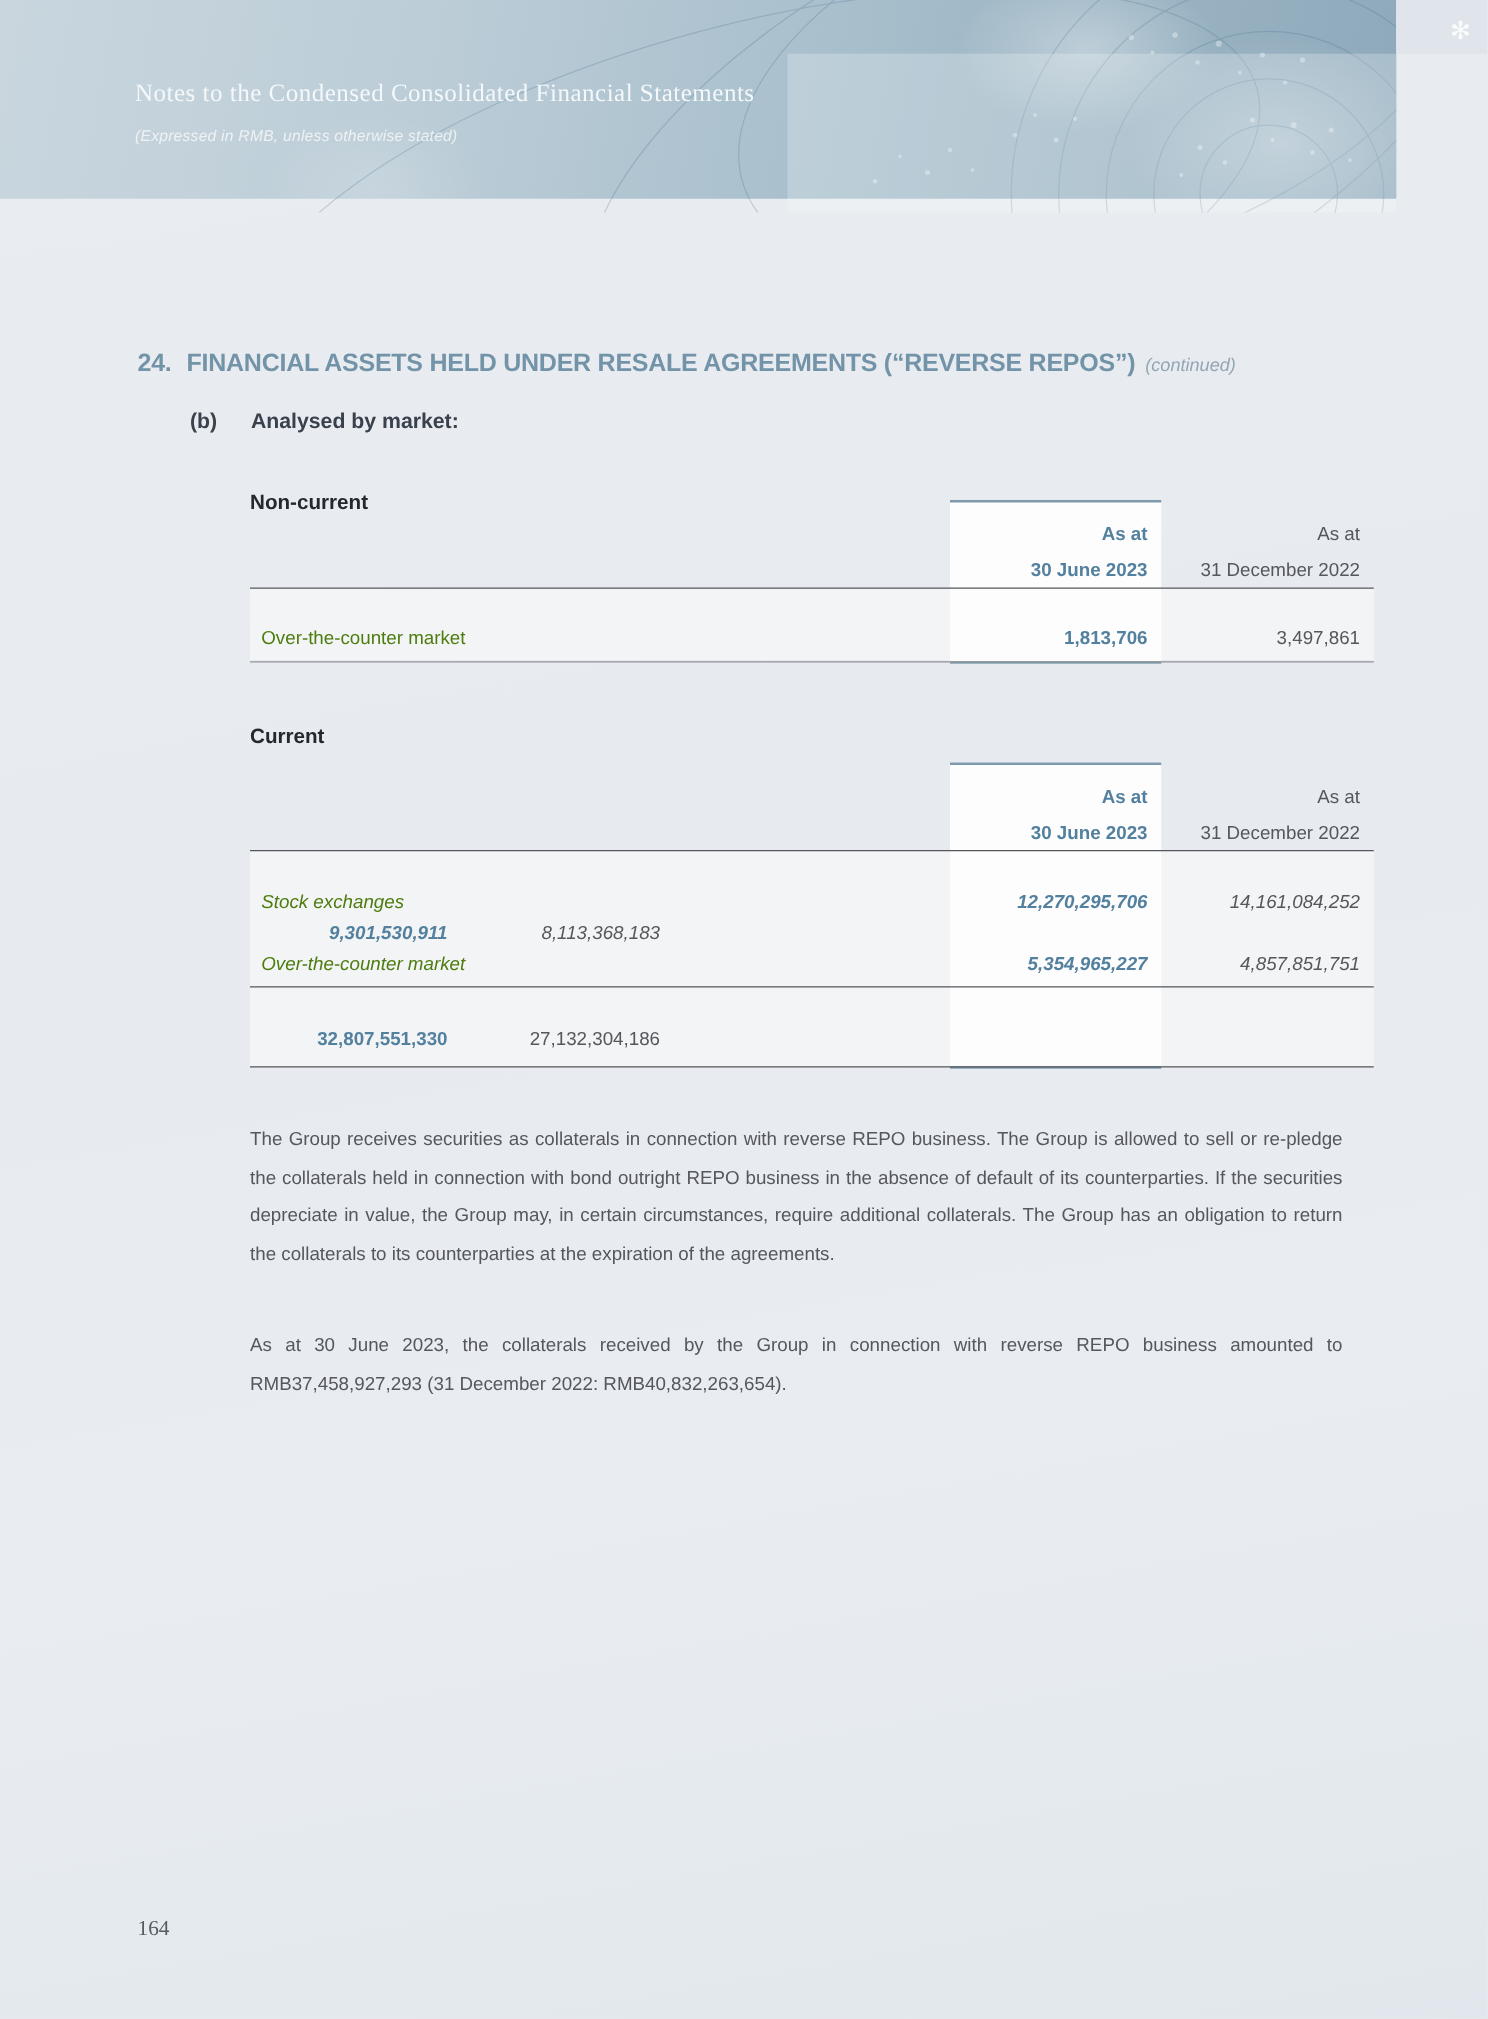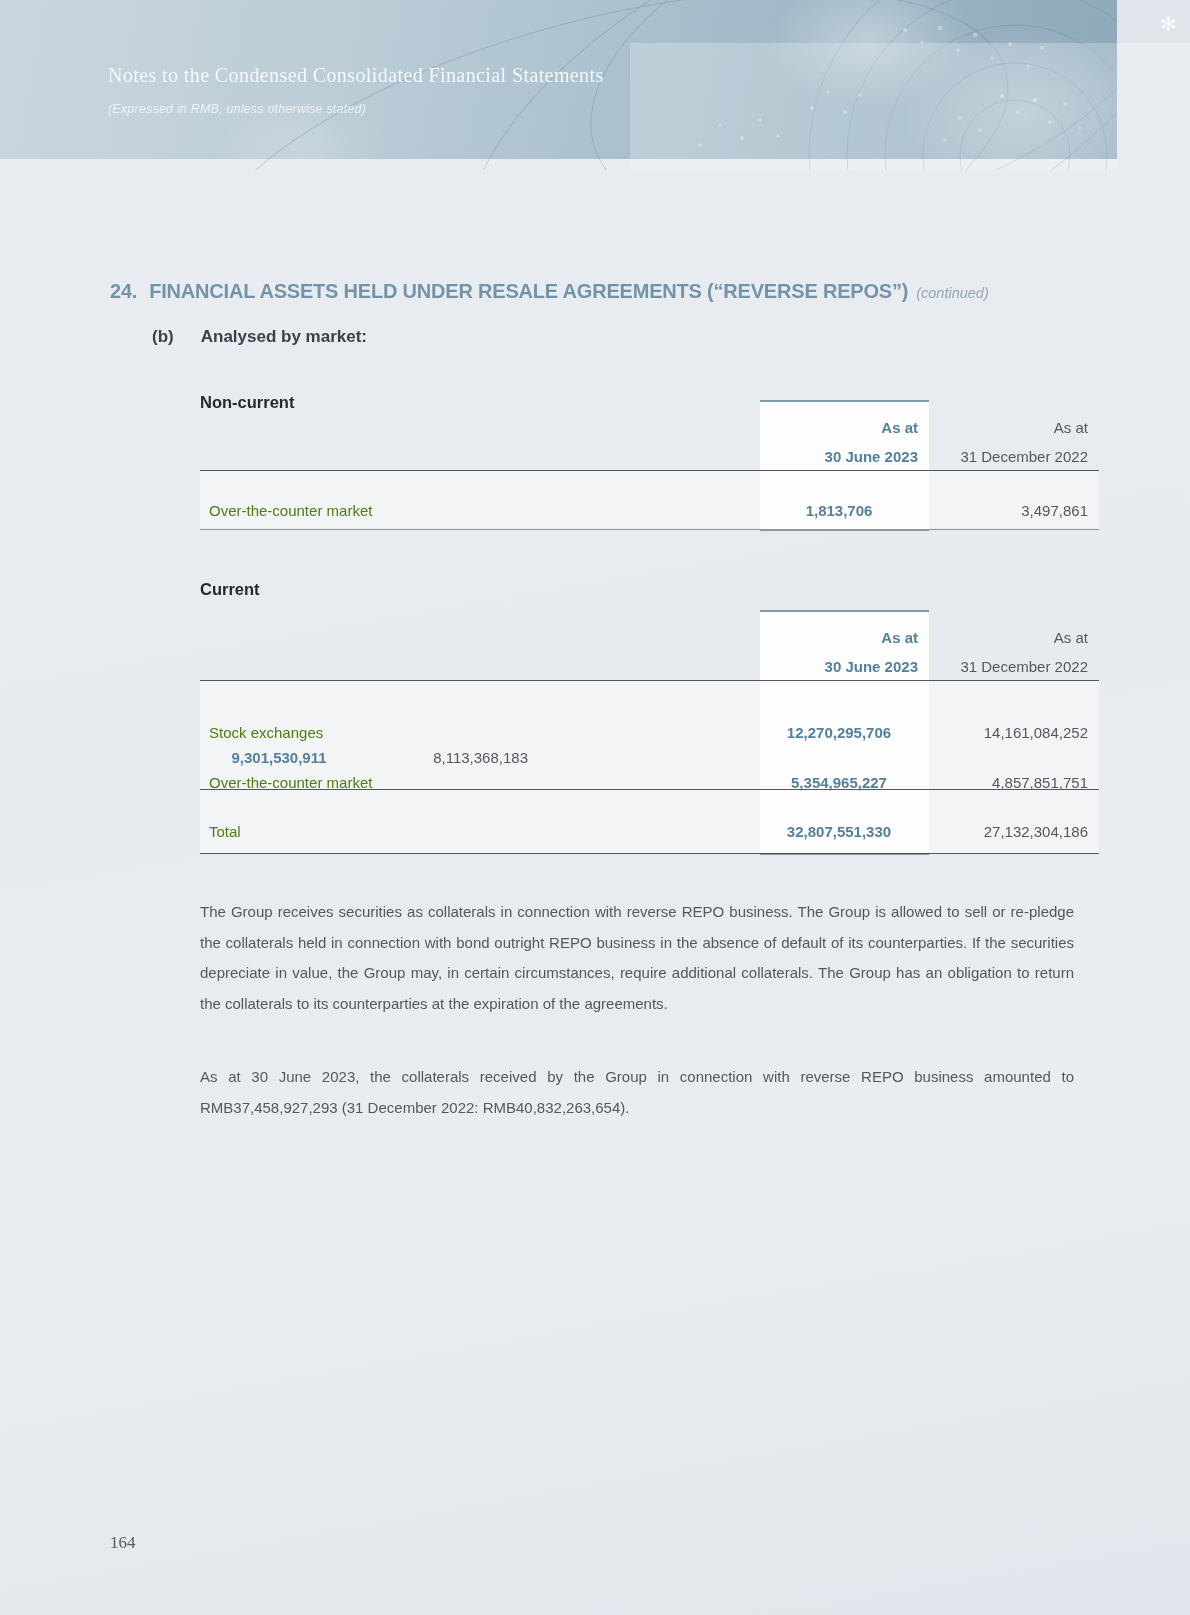--- a/index.html
+++ b/index.html
@@ -72,27 +72,27 @@
   .hcol { width:169px; text-align:right; padding-right:11px; line-height:29px; }
   .hcol2 { width:170px; text-align:right; padding-right:11px; line-height:29px; }
   .hdr-2023 { color:#53809e; font-weight:bold; }
   .hdr-2022 { color:#55575c; }
 
   .band { position:relative; background:#f3f4f5; }
   .band .inner { position:relative; z-index:2; }
   .t1 .band { height:58px; }
   .t1 .band .inner { padding-top:28px; }
   .t2 .band-rows { height:109px; }
-  .t2 .band-rows .inner { padding-top:40px; }
+  .t2 .band-rows .inner { padding-top:29px;font-style:italic; }
   .t2 .band-total { height:64px; }
   .t2 .band-total .inner { padding-top:30px; }
 
   .trow { display:flex; font-size:15px; line-height:25px; }
   .trow .tlabel { flex:1; padding-left:9px; color:#4d7c0f; }
-  .cell-2023 { width:169px; text-align:center; padding-right:11px; color:#53809e; font-weight:bold; }
+  .cell-2023 { width:169px; text-align:right; padding-right:11px; color:#53809e; font-weight:bold; }
   .cell-2022 { width:170px; text-align:right; padding-right:11px; color:#55575c; }
 
   
   .para {
     position:absolute; left:200px; width:874px;
     font-size:15px; line-height:30.5px; color:#55575c;
     text-align:justify;
   }
   .p1 { top:897px; }
   .p2 { top:1062px; }
@@ -223,21 +223,20 @@
           <div class="tlabel">Over-the-counter market</div>
           <div class="cell-2023">5,354,965,227</div>
           <div class="cell-2022">4,857,851,751</div>
         </div>
       </div>
     </div>
     <div class="rule rule-dark" style="top:179px"></div>
     <div class="band band-total">
       <div class="inner">
         <div class="trow">
-          <div class="tlabel">Total</div>
           <div class="cell-2023">32,807,551,330</div>
           <div class="cell-2022">27,132,304,186</div>
         </div>
       </div>
     </div>
     <div class="rule rule-dark" style="top:243px"></div>
   </div>
 
   <p class="para p1">The Group receives securities as collaterals in connection with reverse REPO business. The Group is allowed to sell or re-pledge the collaterals held in connection with bond outright REPO business in the absence of default of its counterparties. If the securities depreciate in value, the Group may, in certain circumstances, require additional collaterals. The Group has an obligation to return the collaterals to its counterparties at the expiration of the agreements.</p>
   <p class="para p2">As at 30 June 2023, the collaterals received by the Group in connection with reverse REPO business amounted to RMB37,458,927,293 (31 December 2022: RMB40,832,263,654).</p>

